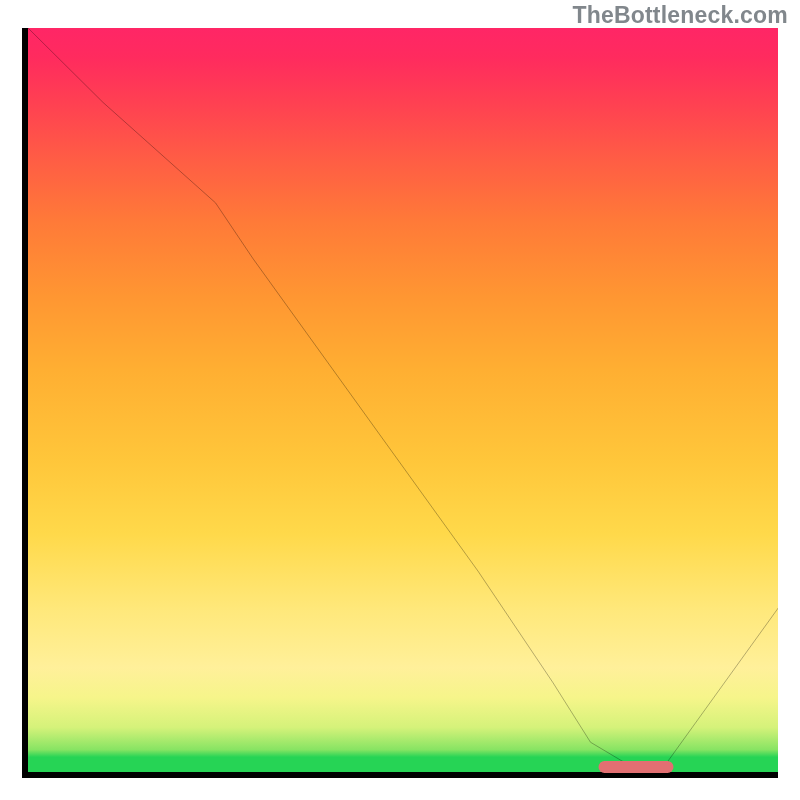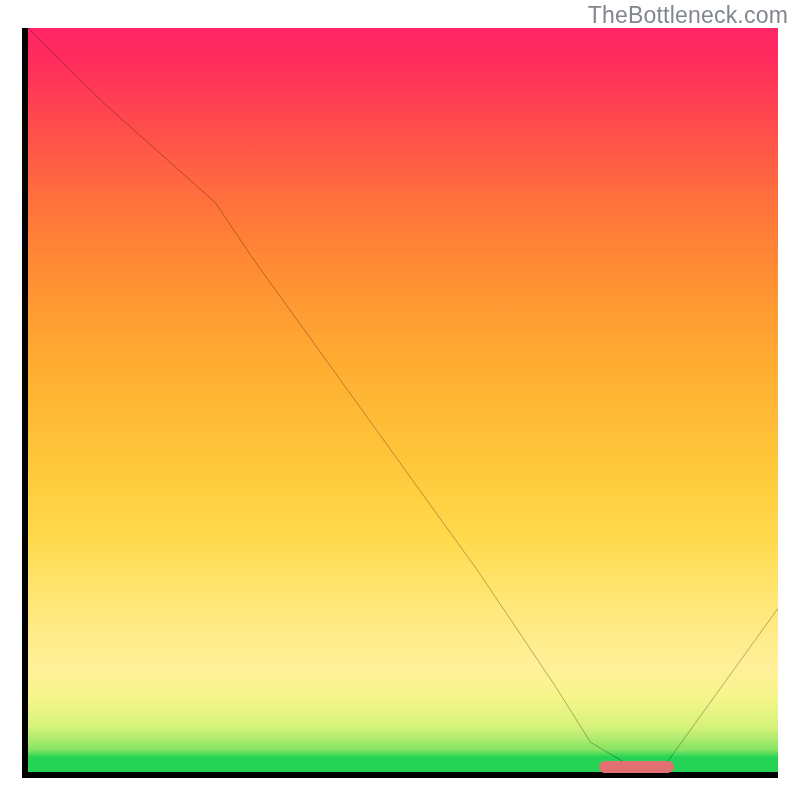--- a/index.html
+++ b/index.html
@@ -62,21 +62,21 @@
     background: #e26f72;
     border-radius: 6px;
     transform: translate(-50%, 0);
   }
   .watermark {
     position: absolute;
     top: 2px;
     right: 12px;
     font-family: Arial, Helvetica, sans-serif;
     font-size: 23px;
-    font-weight: 400;
+    font-weight: 700;
     color: #81878c;
     letter-spacing: 0.2px;
   }
 </style>
 </head>
 <body>
 
 <div class="chart-wrap">
   <div class="watermark">TheBottleneck.com</div>
 

